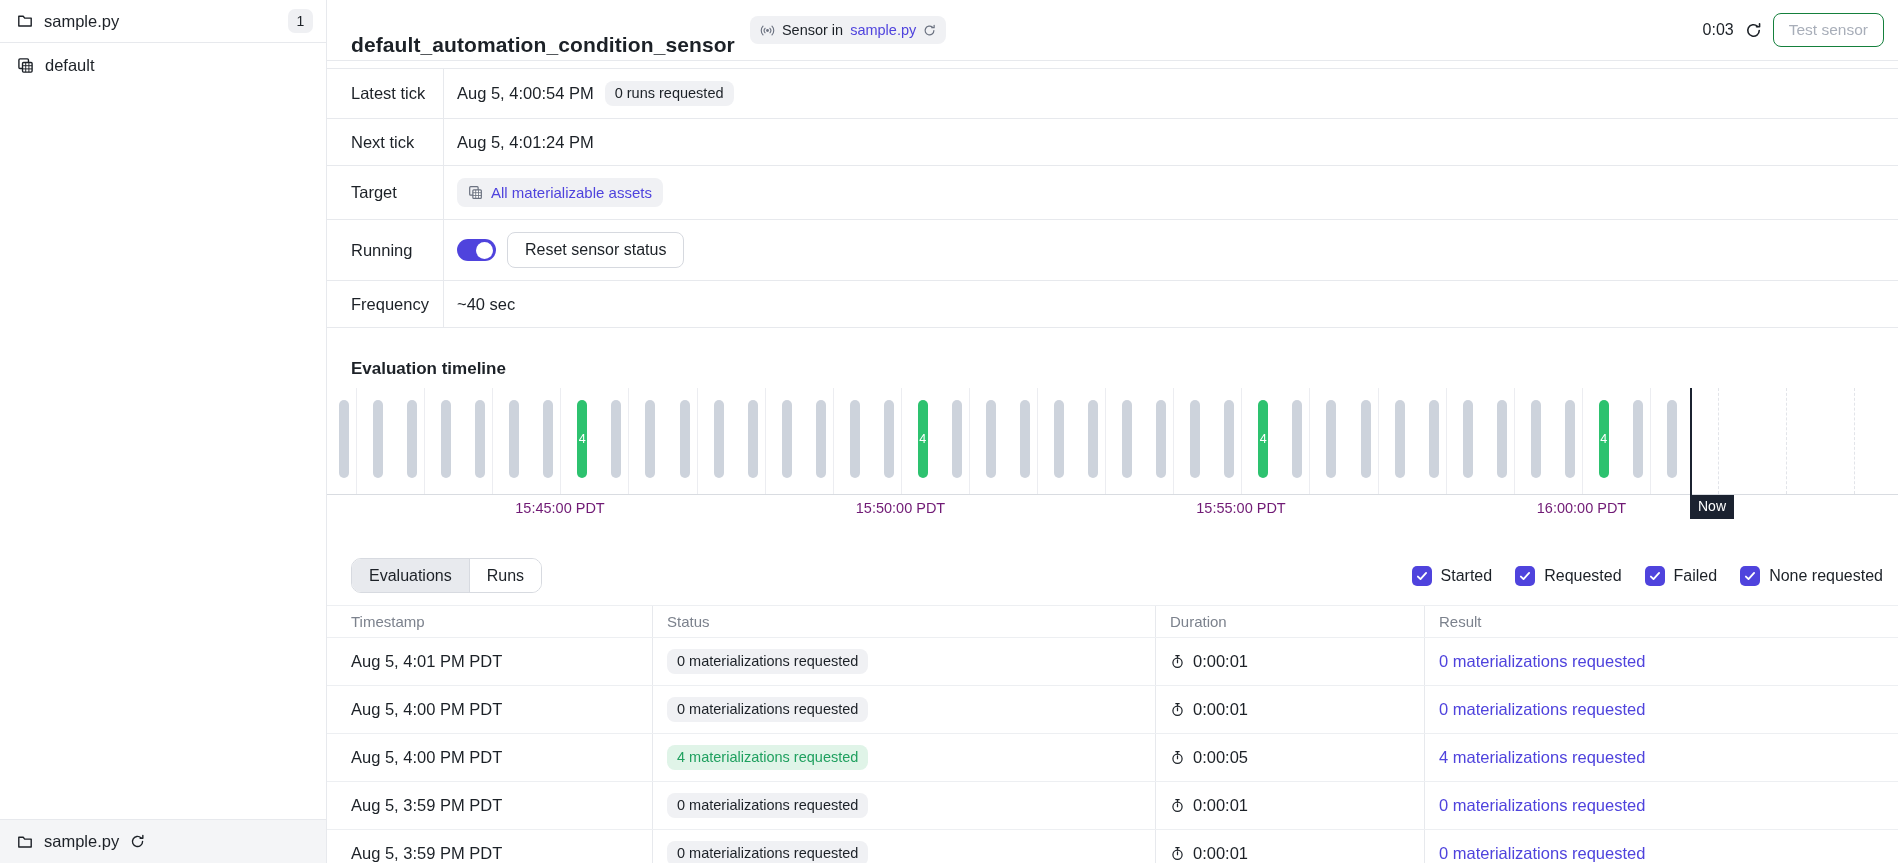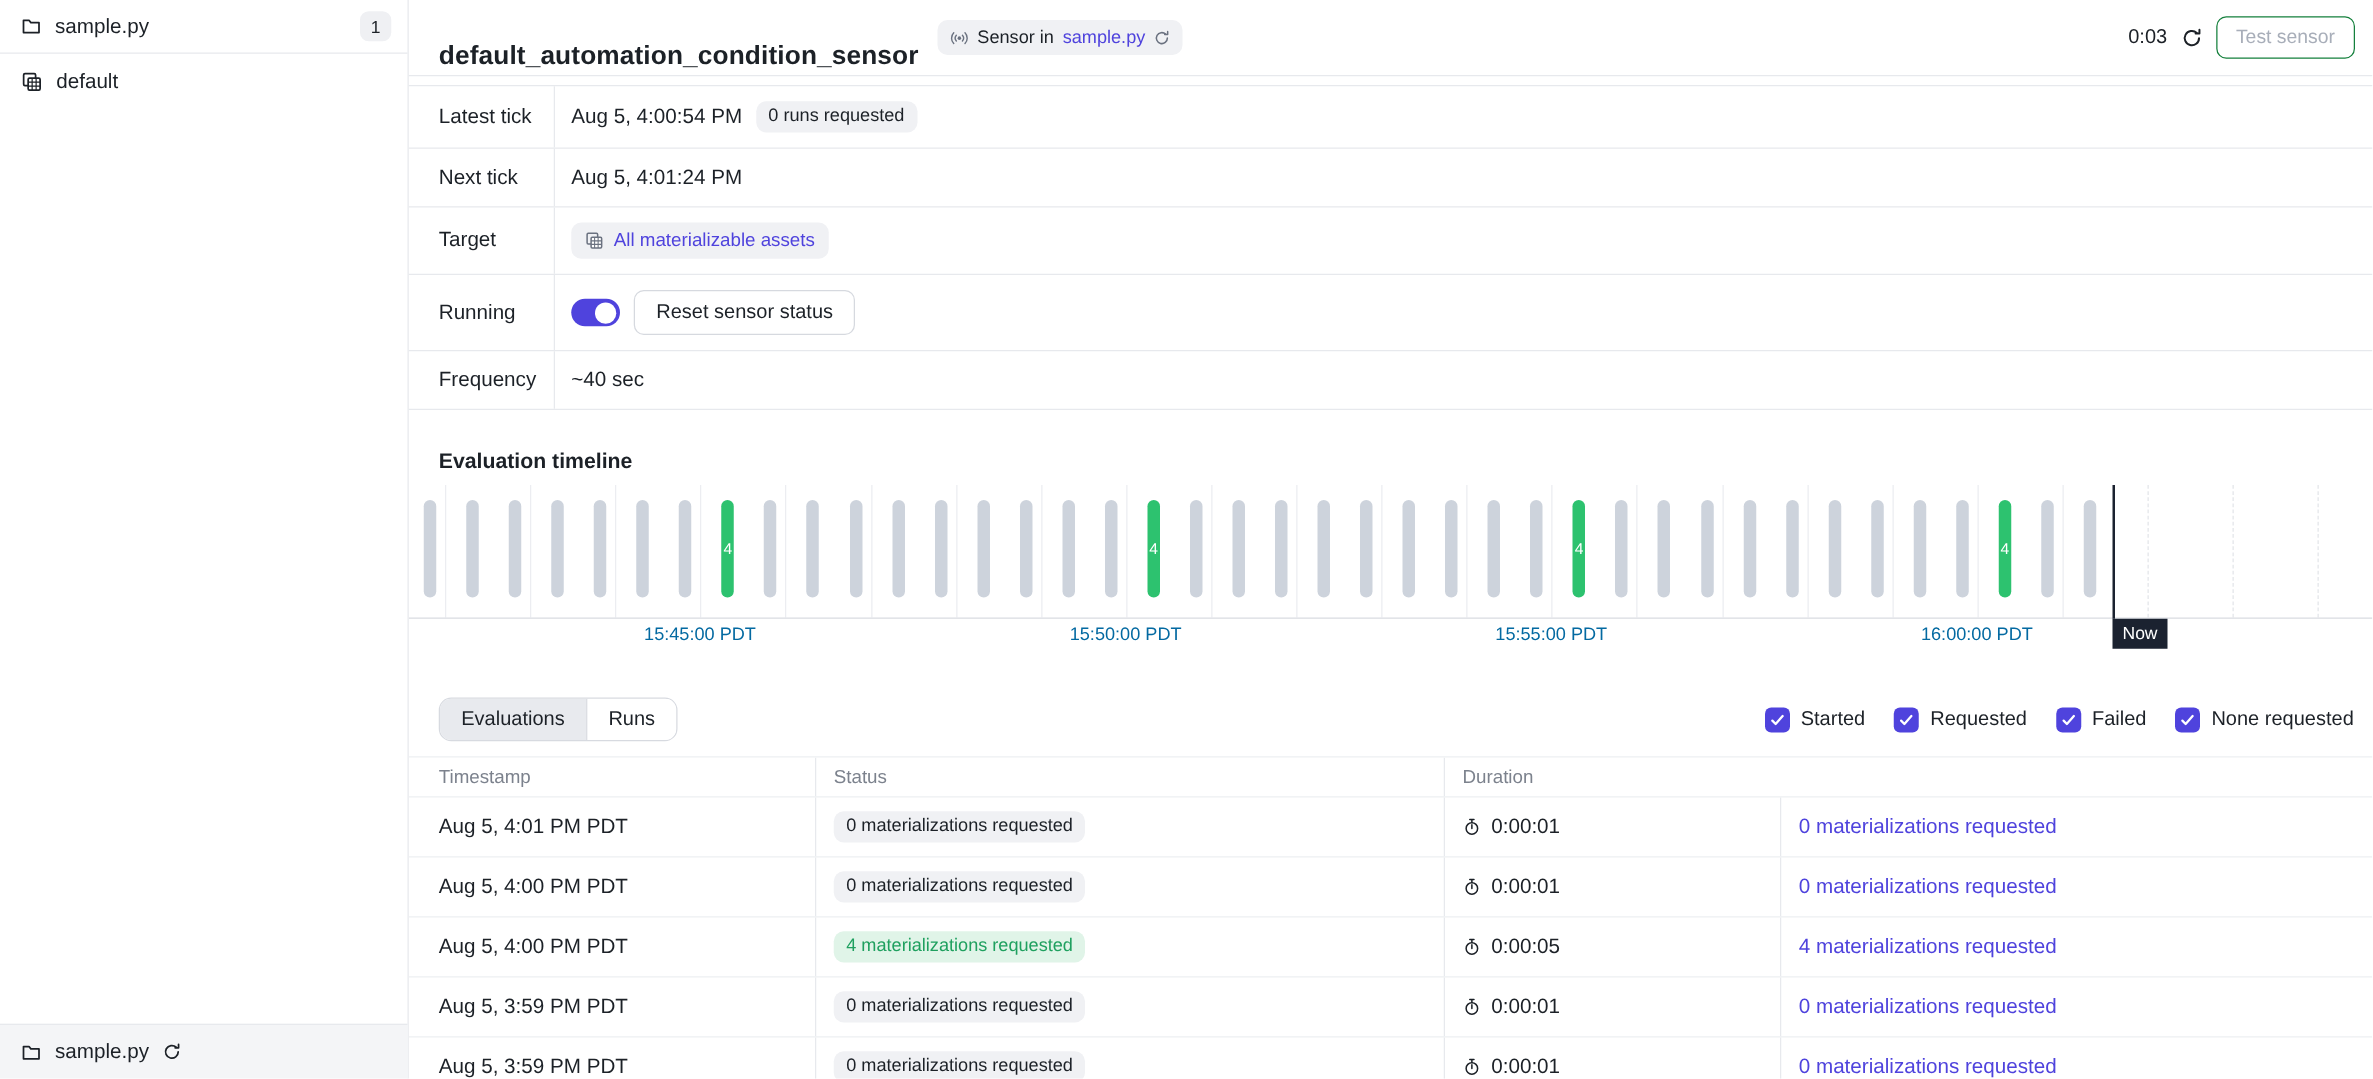--- a/index.html
+++ b/index.html
@@ -42,21 +42,21 @@
   .reset-btn { height: 36px; padding: 0 17px; border: 1px solid #D6D9DF; border-radius: 8px; background: #fff; font-size: 16px; font-family: inherit; color: #1C2127; cursor: pointer; }
 
   
   .timeline-heading { margin: 31px 0 0 24px; font-size: 17px; font-weight: 700; }
   .chart { position: relative; height: 133px; margin-top: 9px; overflow: hidden; }
   .gridline { position: absolute; top: 0; width: 1px; height: 106px; background: #ECEDF1; }
   .gridline.dashed { background: none; border-left: 1px dashed #E2E4E9; }
   .axis { position: absolute; top: 106px; left: 0; right: 0; height: 1px; background: #D9DCE1; }
   .bar { position: absolute; top: 12px; width: 10px; height: 78px; border-radius: 5px; background: #CDD3DC; cursor: pointer; }
   .bar.green { background: #2DC26F; color: #fff; display: flex; align-items: center; justify-content: center; font-size: 12.5px; }
-  .axis-label { position: absolute; top: 112px; transform: translateX(-50%); font-size: 14.5px; color: #0369a1; white-space: nowrap; }
+  .axis-label { position: absolute; top: 112px; transform: translateX(-50%); font-size: 14.5px; color: #701a75; white-space: nowrap; }
   .now-line { position: absolute; top: 0; height: 107px; width: 2px; background: #1B2230; }
   .now-box { position: absolute; top: 107px; background: #1B2230; color: #fff; font-size: 14px; padding: 3px 8px 5px; }
 
   
   .list-controls { display: flex; align-items: center; margin: 37px 15px 0 24px; }
   .segmented { display: inline-flex; border: 1px solid #D7DAE0; border-radius: 10px; overflow: hidden; height: 35px; background: #fff; }
   .segment { display: inline-flex; align-items: center; padding: 0 17px; font-size: 16px; background: #fff; border: none; font-family: inherit; color: #1C2127; cursor: pointer; }
   .segment.selected { background: #E8EAEE; border-right: 1px solid #D7DAE0; }
   .filters { margin-left: auto; display: flex; gap: 23px; }
   .filter { display: inline-flex; align-items: center; gap: 9px; font-size: 16px; cursor: pointer; }
@@ -325,20 +325,21 @@
           <span>None requested</span>
         </label>
       </div>
     </div>
 
     <div class="eval-table">
       <div class="t-row t-head">
         <div class="t-cell c0">Timestamp</div>
         <div class="t-cell c1">Status</div>
         <div class="t-cell c2">Duration</div>
+        <div class="t-cell c3">Result</div>
       </div>
       <div id="table-body">
   <div class="t-row">
     <div class="t-cell c0">Aug 5, 4:01 PM PDT</div>
     <div class="t-cell c1">
               <span class="pill status-pill">0 materializations requested</span>
             </div>
     <div class="t-cell c2">
       <span class="icon">
                 <svg width="15" height="15" viewBox="0 0 16 16">

